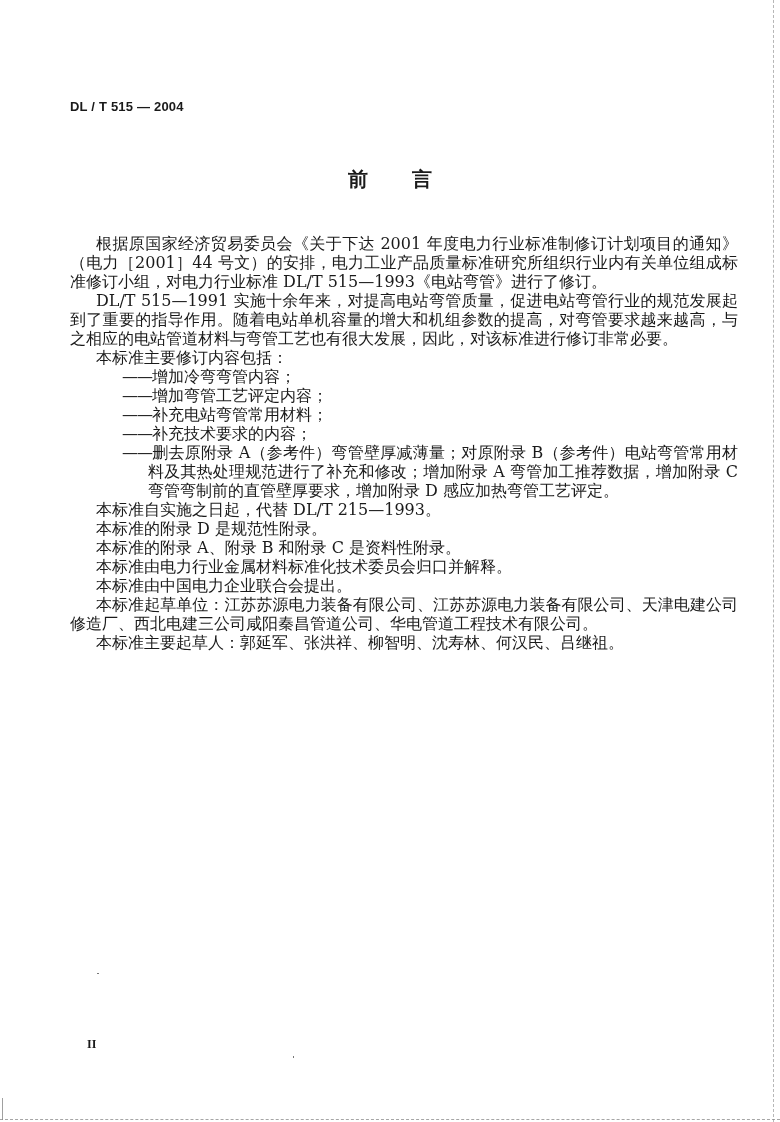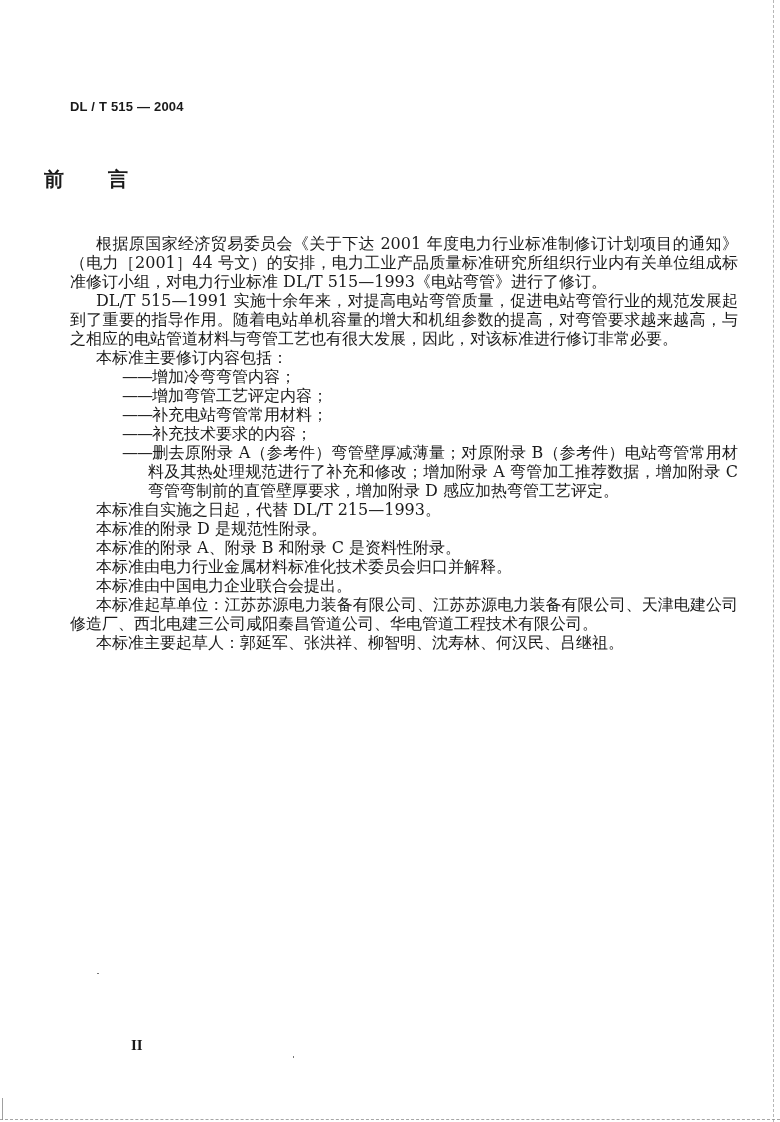--- a/index.html
+++ b/index.html
@@ -22,20 +22,21 @@
       font-family: "Liberation Sans", "DejaVu Sans", sans-serif;
       font-size: 13px;
       font-weight: bold;
       letter-spacing: 0.2px;
     }
     .title {
       position: absolute;
       left: 0;
       width: 780px;
       top: 166px;
+      text-align: center;
       font-family: "DejaVu Sans", sans-serif;
       font-size: 20px;
       font-weight: bold;
       letter-spacing: 44px;
       text-indent: 44px;
     }
     .body {
       position: absolute;
       left: 70px;
       top: 234px;
@@ -60,22 +61,21 @@
     }
     .dash {
       letter-spacing: -1px;
     }
     .page-number {
       position: absolute;
       left: 87px;
       top: 1037px;
       font-family: "Liberation Serif", serif;
       font-weight: bold;
-      font-size: 15px;
-      margin-left: 44px;
+      font-size: 12px;
     }
     .scan-edge-right {
       position: absolute;
       left: 773px;
       top: 0;
       width: 0;
       height: 1122px;
       border-left: 1px dashed #9a9a9a;
       opacity: 0.7;
     }

